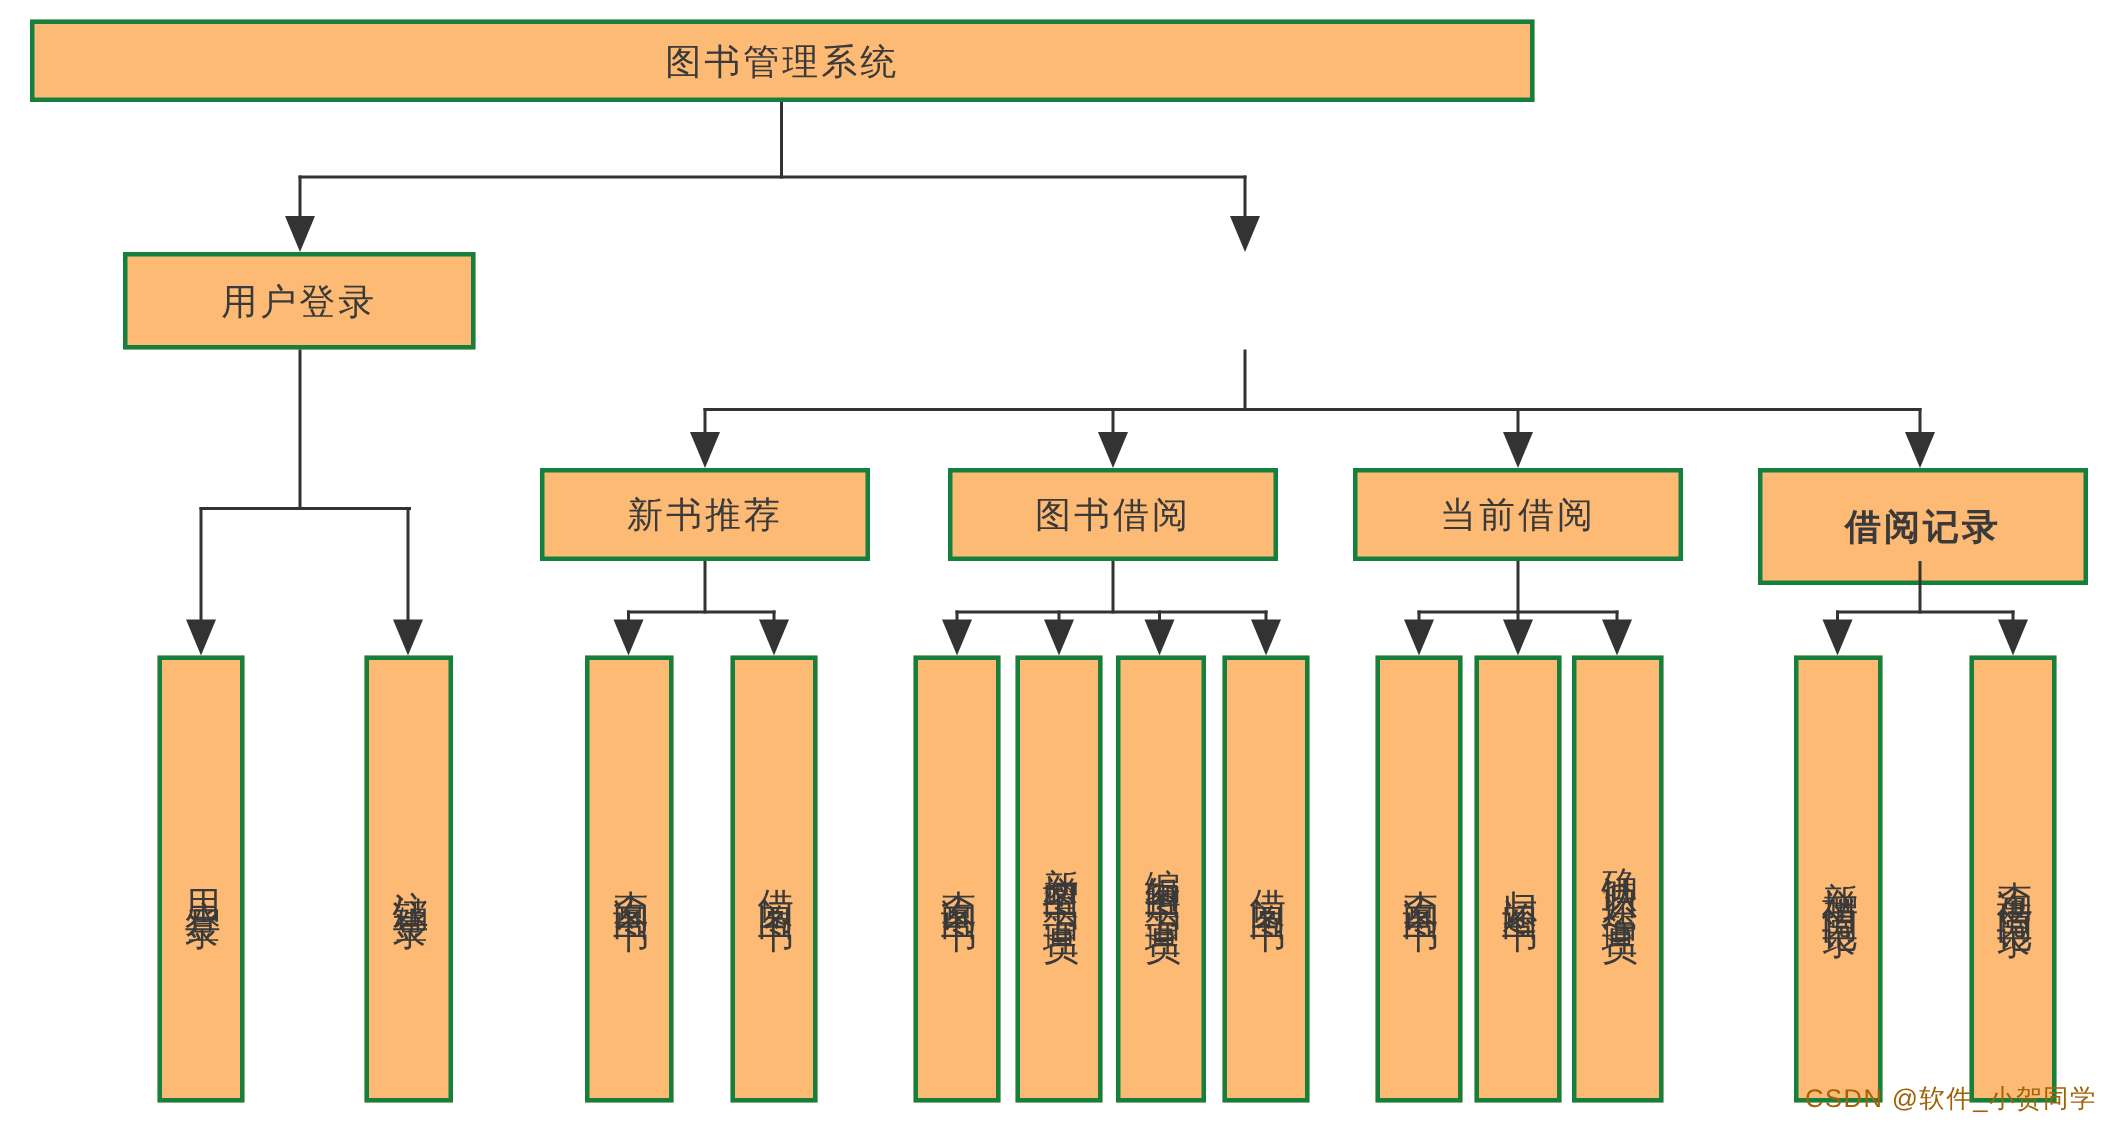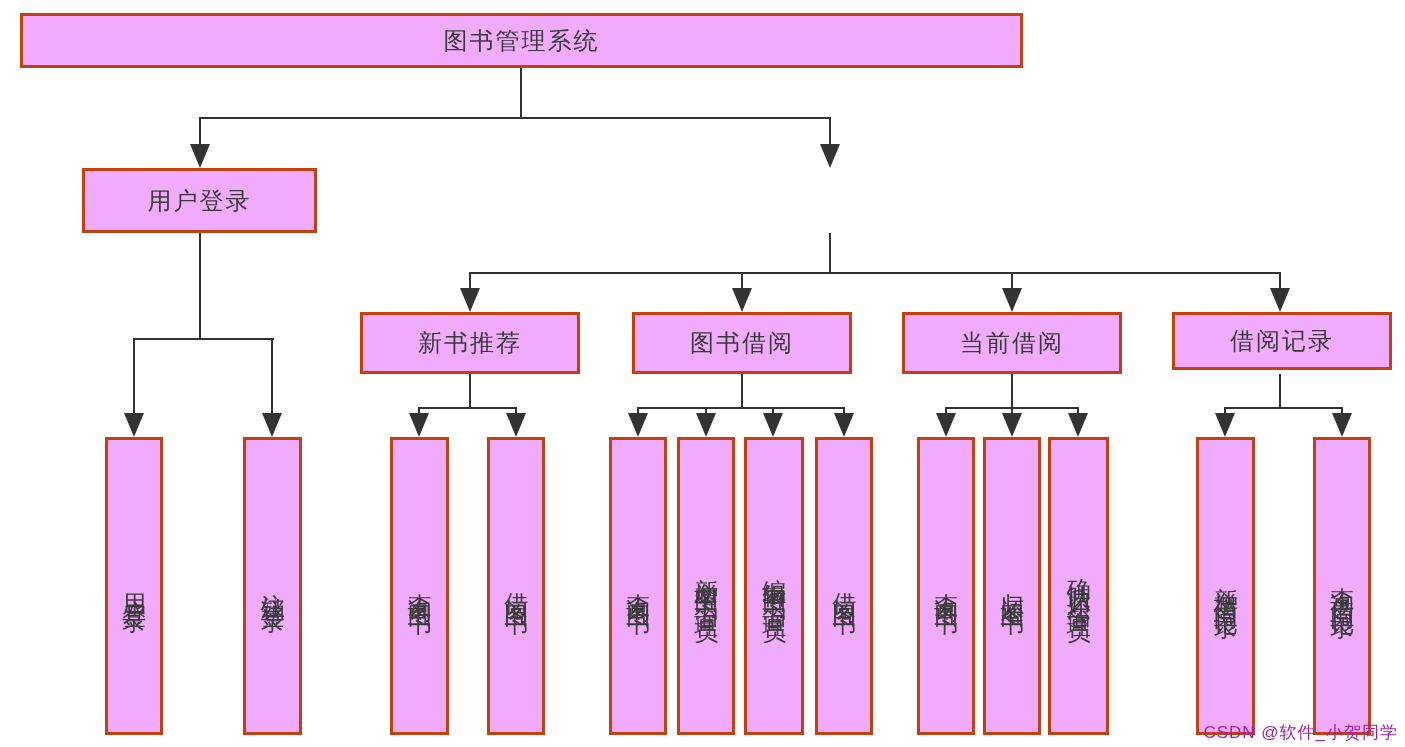--- a/index.html
+++ b/index.html
@@ -2,42 +2,42 @@
 <html><head>
 <meta charset="utf-8">
 <style>
   html, body { margin:0; padding:0; background:#ffffff; }
   .canvas {
     position:relative; width:1405px; height:747px; background:#ffffff;
     font-family:"Liberation Sans", "DejaVu Sans", sans-serif; color:#333333;
     overflow:hidden;
   }
   .box {
-    position:absolute; box-sizing:border-box; background:#f0abfc;
-    border:3px solid #c2410c;
+    position:absolute; box-sizing:border-box; background:#fdba74;
+    border:3px solid #15803d;
     display:flex; align-items:center; justify-content:center;
   }
   .lbl {
     font-size:24px; letter-spacing:2px; color:#3a3a3a; white-space:nowrap;
   }
   .lbl-v {
     writing-mode:vertical-rl; text-orientation:mixed;
     font-size:24px; letter-spacing:6px; line-height:1.1; color:#3a3a3a;
   }
   .hline, .vline { position:absolute; background:#333333; }
   .hline { height:2px; }
   .vline { width:2px; }
   .arrow {
     position:absolute; width:0; height:0;
     border-left:10px solid transparent; border-right:10px solid transparent;
     border-top:24px solid #333333;
   }
   .watermark {
     position:absolute; right:7px; bottom:3px;
-    font-size:17px; letter-spacing:1px; color:#a21caf;
+    font-size:17px; letter-spacing:1px; color:#a16207;
   }
 </style>
 </head>
 <body>
 
 <div class="canvas">
 
   <div class="box" style="left:20px; top:13px; width:1003px; height:55px;">
     <span class="lbl">图书管理系统</span>
   </div>
@@ -52,21 +52,21 @@
   </div>
 
   <div class="box" style="left:360px; top:312px; width:220px; height:62px;">
     <span class="lbl">新书推荐</span>
   </div>
 
   <div class="box" style="left:902px; top:312px; width:220px; height:62px;font-family:Liberation Serif, serif;">
     <span class="lbl">当前借阅</span>
   </div>
 
-  <div class="box" style="left:1172px; top:312px; width:220px; height:58px;">
+  <div class="box" style="left:1172px; top:312px; width:220px; height:78px;font-weight:bold;">
     <span class="lbl">借阅记录</span>
   </div>
 
   <div class="box" style="left:105px; top:437px; width:58px; height:298px;">
     <span class="lbl-v">用户登录</span>
   </div>
   <div class="box" style="left:243px; top:437px; width:59px; height:298px;">
     <span class="lbl-v">注销登录</span>
   </div>
 

